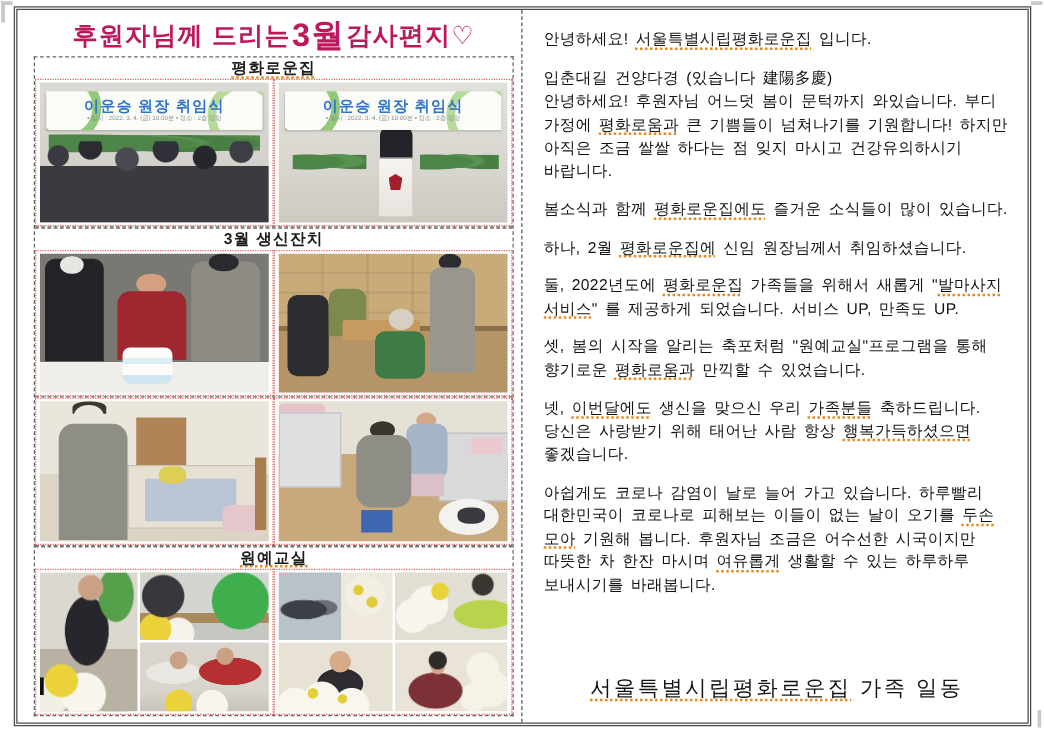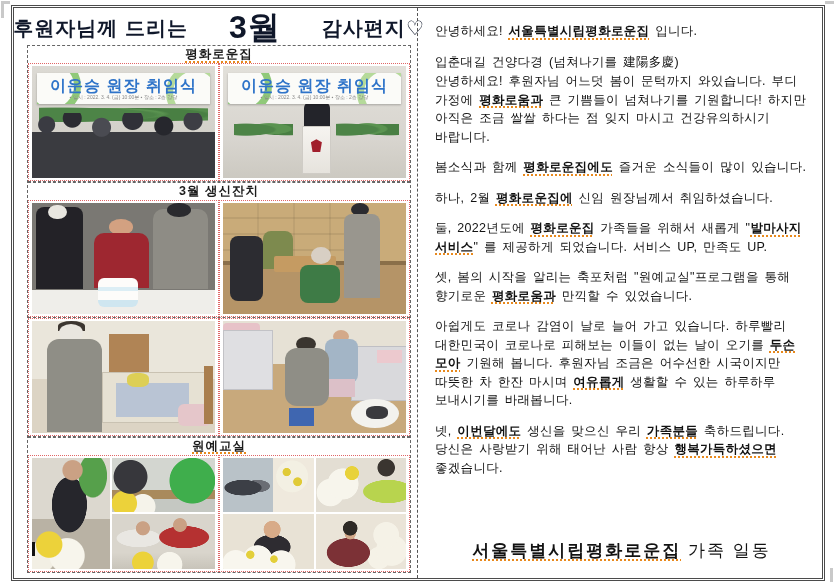--- a/index.html
+++ b/index.html
@@ -8,36 +8,36 @@
   .corner{position:absolute;background:#c9c9c9;}
   .corner.tl{left:1px;top:1px;width:3px;height:17px;}
   .corner.tl2{left:1px;top:1px;width:9px;height:3px;}
   .corner.tr{right:1px;top:1px;width:9px;height:3px;}
   .corner.br{right:2px;bottom:6px;width:3px;height:14px;}
 
   .page{position:absolute;left:11px;top:5px;width:808px;height:570px;border:3px double #4b4b4b;display:flex;background:#fff;}
 
   
   .col-left{width:403px;box-sizing:border-box;padding:3px 6px 5px 13px;display:flex;flex-direction:column;}
-  .doc-title{height:34px;display:flex;align-items:center;justify-content:center;color:#0f172a;font-weight:bold;font-size:20px;letter-spacing:1px;white-space:nowrap;gap:40px;}
-  .doc-title .big{font-size:32px;padding:0 1px;}
+  .doc-title{height:34px;display:flex;align-items:center;justify-content:center;color:#be185d;font-weight:bold;font-size:20px;letter-spacing:1px;white-space:nowrap;}
+  .doc-title .big{font-size:26px;padding:0 1px;}
   .ltable{flex:1;border:1px dashed #666;display:flex;flex-direction:column;min-height:0;}
   .cap{height:17px;display:flex;align-items:center;justify-content:center;font-weight:bold;font-size:12.5px;color:#1c1c1c;letter-spacing:1px;flex:none;}
   .cap:not(:first-child){border-top:1px dashed #666;text-align:right;}
   .prow{flex:1;display:flex;min-height:0;}
   .prow:not(:last-child){border-bottom:1px dashed #666;}
   .pcell{flex:1;border:1px dotted #e06666;margin:0;padding:2px 3px;display:flex;min-width:0;}
   .photo{position:relative;flex:1;overflow:hidden;}
   .fig{position:absolute;display:block;}
 
   
   .pbanner{position:absolute;left:3%;right:3%;top:6%;height:28%;background:#fbfbf8;box-shadow:0 1px 2px rgba(0,0,0,.25);display:flex;flex-direction:column;align-items:center;justify-content:center;overflow:hidden;}
   .pbanner::before{content:"";position:absolute;left:-14px;top:-16px;width:44px;height:44px;border:7px solid #7cc063;border-radius:50%;opacity:.85;}
   .pbanner::after{content:"";position:absolute;right:-14px;bottom:-18px;width:44px;height:44px;border:7px solid #a8d48a;border-radius:50%;opacity:.85;}
-  .pb-title{color:#2f74c9;font-weight:bold;font-size:16px;letter-spacing:1px;line-height:1.1;z-index:1;}
+  .pb-title{color:#2f74c9;font-weight:bold;font-size:12px;letter-spacing:1px;line-height:1.1;z-index:1;}
   .pb-sub{color:#8a8a8a;font-size:5px;line-height:1.2;z-index:1;white-space:nowrap;}
 
   .pA1{background:linear-gradient(180deg,#dcdad4 0%,#d3d1ca 60%,#c9c6be 100%);}
   .pA2{background:linear-gradient(180deg,#e2e0da 0%,#d8d5cf 65%,#ccc9c1 100%);}
   .podium{position:absolute;left:43%;width:15%;top:54%;bottom:3%;background:linear-gradient(#f6f4f0,#e6e3dd);border:1px solid #cfccc6;}
   .podium::after{content:"";position:absolute;left:30%;top:26%;width:40%;height:28%;background:#a11f2c;clip-path:polygon(50% 0,100% 25%,85% 100%,15% 100%,0 25%);}
 
   .pB1{background:linear-gradient(180deg,#7a7873 0 78%,#efeeea 78% 100%);}
   .pB2{background:linear-gradient(180deg,#c9ab79 0 52%,#8a6f49 52% 56%,#b59467 56% 100%);}
   .pC1{background:linear-gradient(180deg,#eae6db 0 52%,#dcd4c4 52% 100%);}
@@ -54,21 +54,21 @@
   .d4{background:radial-gradient(circle at 70% 26%,#e0ca37 0 5%,transparent 6%),radial-gradient(circle at 82% 44%,#e0ca37 0 5%,transparent 6%),radial-gradient(circle at 76% 34%,#f3f0e3 0 20%,transparent 21%),radial-gradient(ellipse at 22% 55%,#3c3f46 0 18%,transparent 19%),radial-gradient(ellipse at 38% 52%,#6a6d74 0 15%,transparent 16%),linear-gradient(90deg,#b9c2c8 0 55%,#efe9dd 55% 100%);}
   .d5{background:radial-gradient(circle at 40% 28%,#e8d23a 0 10%,transparent 11%),radial-gradient(circle at 30% 48%,#f7f5ec 0 22%,transparent 23%),radial-gradient(circle at 16% 64%,#f7f5ec 0 16%,transparent 17%),radial-gradient(circle at 78% 18%,#3a3530 0 10%,transparent 11%),radial-gradient(ellipse at 80% 62%,#b8d44e 0 24%,transparent 25%),linear-gradient(180deg,#e3ded3 0 100%);}
   .d6{background:radial-gradient(circle at 30% 74%,#e3cf3a 0 5%,transparent 6%),radial-gradient(circle at 56% 82%,#e3cf3a 0 5%,transparent 6%),radial-gradient(circle at 38% 84%,#f8f6ee 0 20%,transparent 21%),radial-gradient(circle at 64% 92%,#f8f6ee 0 18%,transparent 19%),radial-gradient(circle at 14% 90%,#f8f6ee 0 14%,transparent 15%),radial-gradient(circle at 54% 28%,#d8ab88 0 13%,transparent 14%),radial-gradient(ellipse at 54% 60%,#2e2c31 0 26%,transparent 27%),linear-gradient(180deg,#e8e2d5 0 100%);}
   .d7{background:radial-gradient(circle at 38% 26%,#2e2a26 0 10%,transparent 11%),radial-gradient(circle at 38% 36%,#d3a98a 0 8%,transparent 9%),radial-gradient(ellipse at 36% 70%,#7c3136 0 26%,transparent 27%),radial-gradient(circle at 78% 38%,#f5f2e7 0 16%,transparent 17%),radial-gradient(circle at 84% 66%,#f5f2e7 0 18%,transparent 19%),radial-gradient(circle at 70% 80%,#f5f2e7 0 14%,transparent 15%),linear-gradient(180deg,#eae4d8 0 100%);}
 
   
   .col-right{flex:1;border-left:1px dashed #555;box-sizing:border-box;padding:14px 14px 12px 17px;display:flex;flex-direction:column;min-width:0;}
   .letter-p{margin:0 0 12px;font-size:12.5px;line-height:18.5px;color:#121212;letter-spacing:.3px;word-spacing:2px;word-break:keep-all;}
   .letter-p.tight{margin-bottom:1px;}
   .letter-p.indent{padding-left:34px;}
-  .squiggle{text-decoration:underline;text-decoration-style:dotted;text-decoration-color:#e8891d;text-decoration-thickness:2px;text-underline-offset:3px;font-weight:bold;}
+  .squiggle{text-decoration:underline;text-decoration-style:dotted;text-decoration-color:#e8891d;text-decoration-thickness:2px;text-underline-offset:3px;}
   .sig{margin-top:auto;text-align:center;font-size:17px;color:#121212;letter-spacing:2px;padding-bottom:4px;}
 
   .text-cursor{position:absolute;left:32px;top:542px;width:2.5px;height:14px;background:#111;}
 </style>
 </head>
 <body>
 
 <div class="corner tl"></div>
 <div class="corner tl2"></div>
 <div class="corner tr"></div>
@@ -195,27 +195,27 @@
           </div>
         </div>
       </div>
 
     </div>
   </div>
 
   <div class="col-right">
     <div>
         <p class="letter-p"><span>안녕하세요! </span><span class="squiggle">서울특별시립평화로운집</span><span> 입니다.</span></p>
-        <p class="letter-p tight"><span>입춘대길 건양다경 (넘쳐나기를 建陽多慶)</span></p>
+        <p class="letter-p tight"><span>입춘대길 건양다경 (있습니다 建陽多慶)</span></p>
         <p class="letter-p"><span>안녕하세요! 후원자님 어느덧 봄이 문턱까지 와있습니다. 부디 가정에 </span><span class="squiggle">평화로움과</span><span> 큰 기쁨들이 넘쳐나기를 기원합니다! 하지만 아직은 조금 쌀쌀 하다는 점 잊지 마시고 건강유의하시기 바랍니다.</span></p>
         <p class="letter-p"><span>봄소식과 함께 </span><span class="squiggle">평화로운집에도</span><span> 즐거운 소식들이 많이 있습니다.</span></p>
         <p class="letter-p"><span>하나, 2월 </span><span class="squiggle">평화로운집에</span><span> 신임 원장님께서 취임하셨습니다.</span></p>
         <p class="letter-p"><span>둘, 2022년도에 </span><span class="squiggle">평화로운집</span><span> 가족들을 위해서 새롭게 "</span><span class="squiggle">발마사지 서비스</span><span>" 를 제공하게 되었습니다. 서비스 UP, 만족도 UP.</span></p>
         <p class="letter-p"><span>셋, 봄의 시작을 알리는 축포처럼 "원예교실"프로그램을 통해 향기로운 </span><span class="squiggle">평화로움과</span><span> 만끽할 수 있었습니다.</span></p>
+        <p class="letter-p"><span>넷, </span><span class="squiggle">이번달에도</span><span> 생신을 맞으신 우리 </span><span class="squiggle">가족분들</span><span> 축하드립니다. 당신은 사랑받기 위해 태어난 사람 항상 </span><span class="squiggle">행복가득하셨으면</span><span> 좋겠습니다.</span></p>
         <p class="letter-p"><span>아쉽게도 코로나 감염이 날로 늘어 가고 있습니다. 하루빨리 대한민국이 코로나로 피해보는 이들이 없는 날이 오기를 </span><span class="squiggle">두손</span><span> </span><span class="squiggle">모아</span><span> 기원해 봅니다. 후원자님 조금은 어수선한 시국이지만 따뜻한 차 한잔 마시며 </span><span class="squiggle">여유롭게</span><span> 생활할 수 있는 하루하루 보내시기를 바래봅니다.</span></p>
-        <p class="letter-p"><span>넷, </span><span class="squiggle">이번달에도</span><span> 생신을 맞으신 우리 </span><span class="squiggle">가족분들</span><span> 축하드립니다. 당신은 사랑받기 위해 태어난 사람 항상 </span><span class="squiggle">행복가득하셨으면</span><span> 좋겠습니다.</span></p>
       </div>
     <div class="sig"><span class="squiggle">서울특별시립평화로운집</span><span> 가족 일동</span></div>
   </div>
 
 </div>
 
 <div class="text-cursor"></div>
 
 </body></html>

